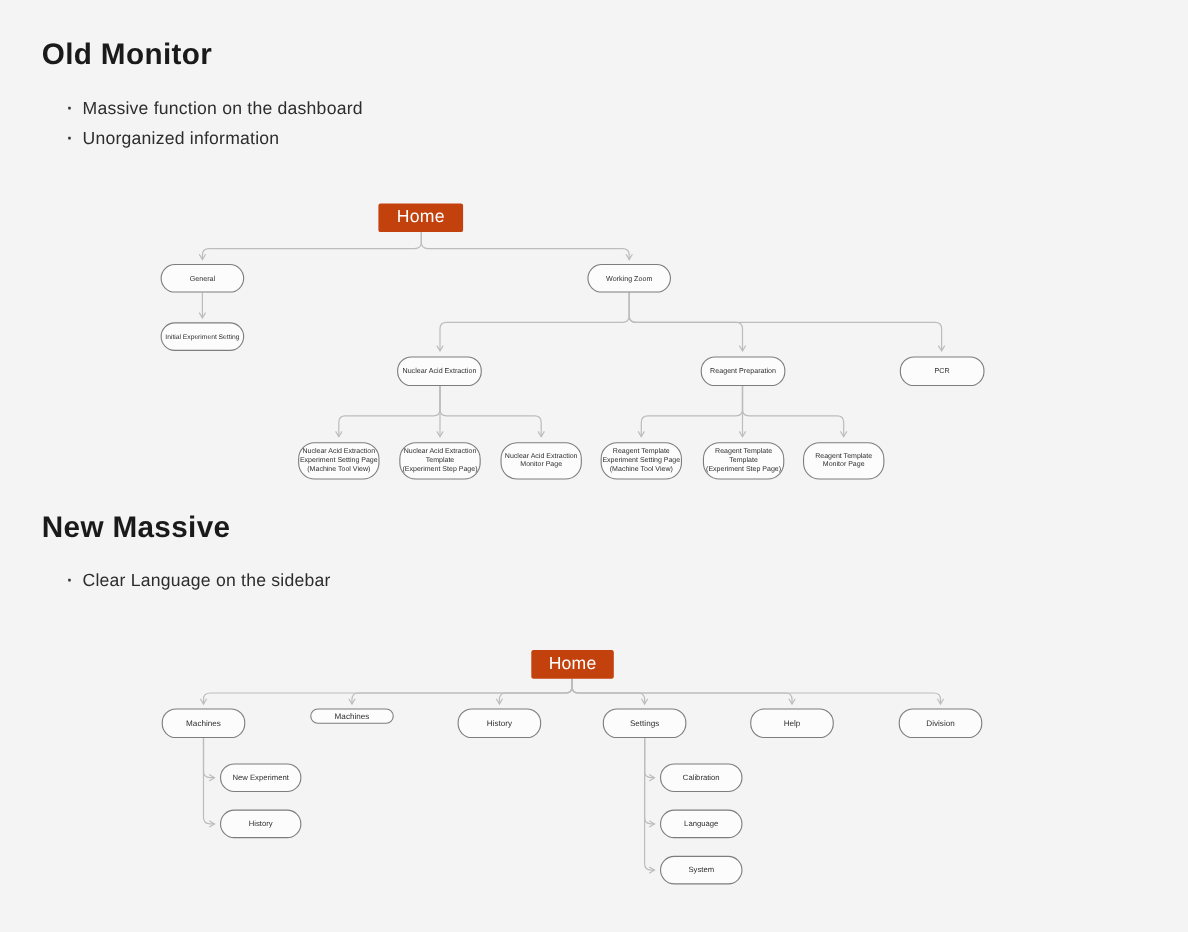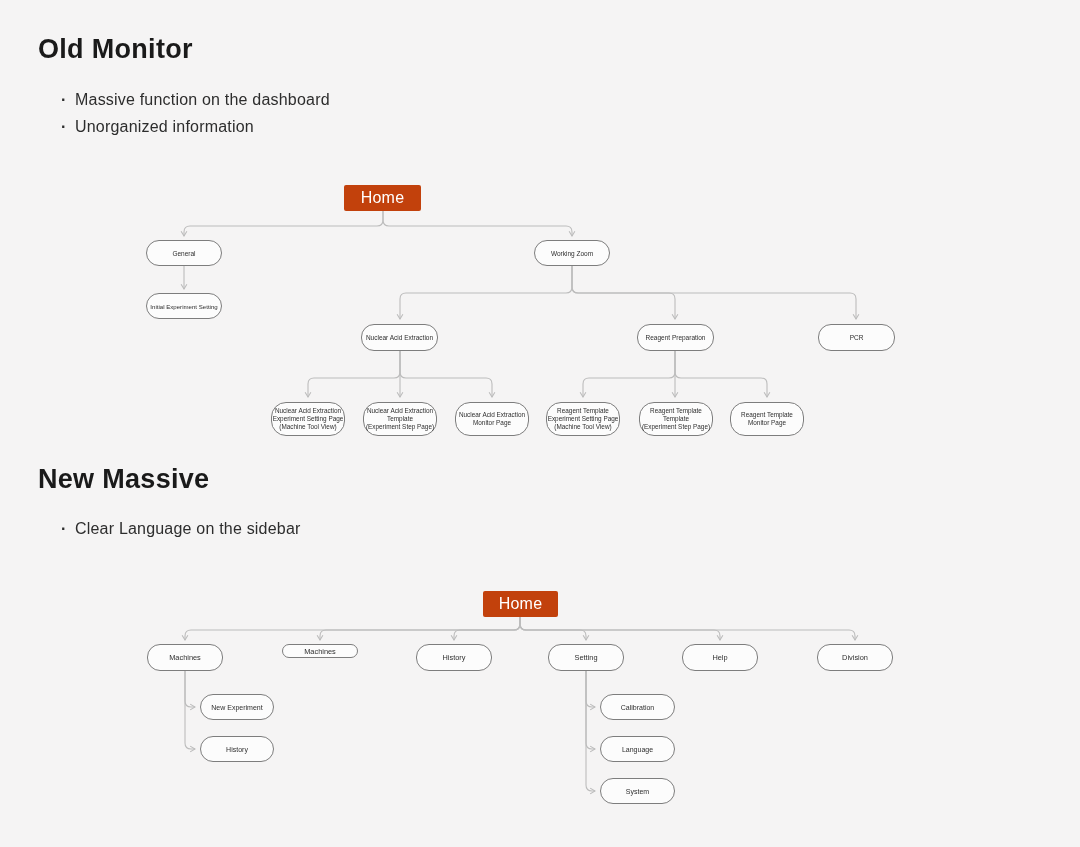--- a/index.html
+++ b/index.html
@@ -141,21 +141,21 @@
 <div class="node lvl1" style="left:147px;top:644px;width:76px;height:27px;">
   <span>Machines</span>
 </div>
 <div class="node lvl1" style="left:282px;top:644px;width:76px;height:14px;">
   <span>Machines</span>
 </div>
 <div class="node lvl1" style="left:416px;top:644px;width:76px;height:27px;">
   <span>History</span>
 </div>
 <div class="node lvl1" style="left:548px;top:644px;width:76px;height:27px;">
-  <span>Setting</span>
+  <span>Settings</span>
 </div>
 <div class="node lvl1" style="left:682px;top:644px;width:76px;height:27px;">
   <span>Help</span>
 </div>
 <div class="node lvl1" style="left:817px;top:644px;width:76px;height:27px;">
   <span>Division</span>
 </div>
 
 <div class="node lvl1" style="left:200px;top:694px;width:74px;height:26px;font-size:7px;">
   <span>New Experiment</span>

